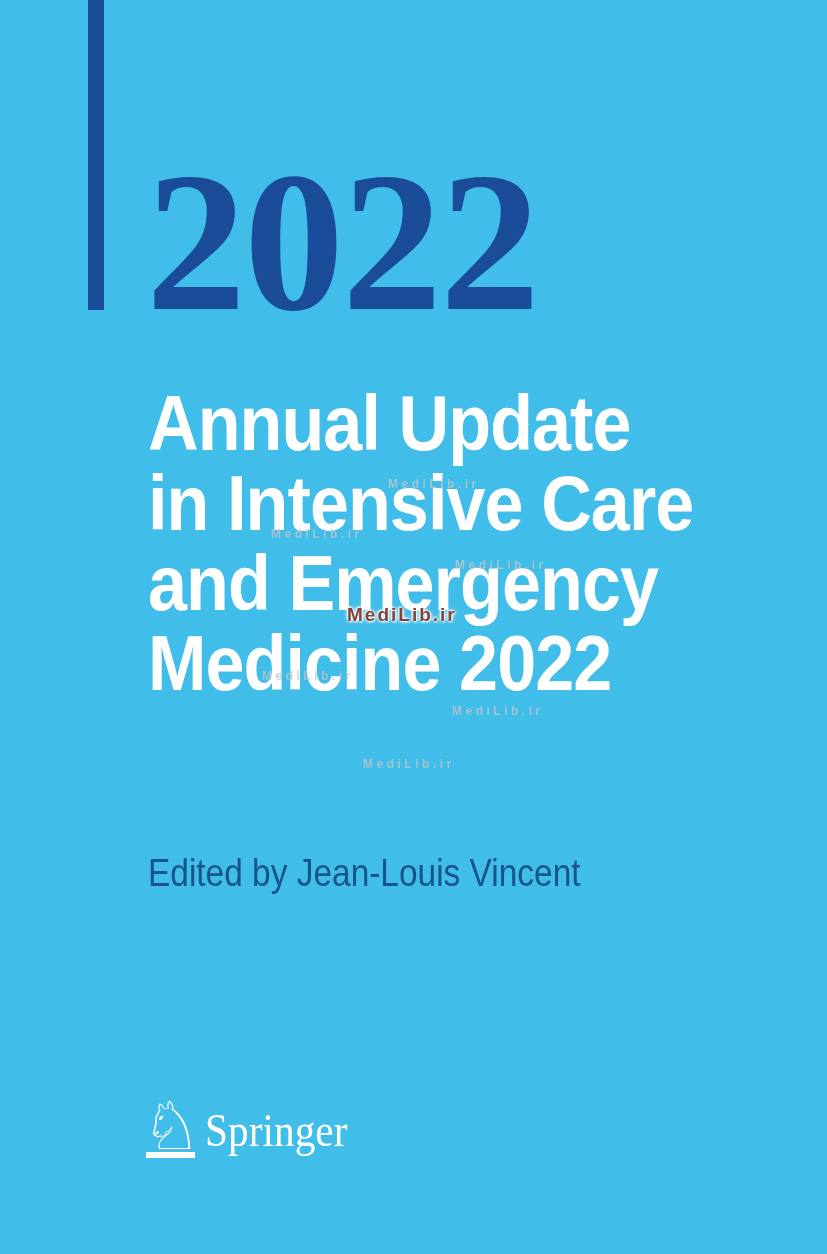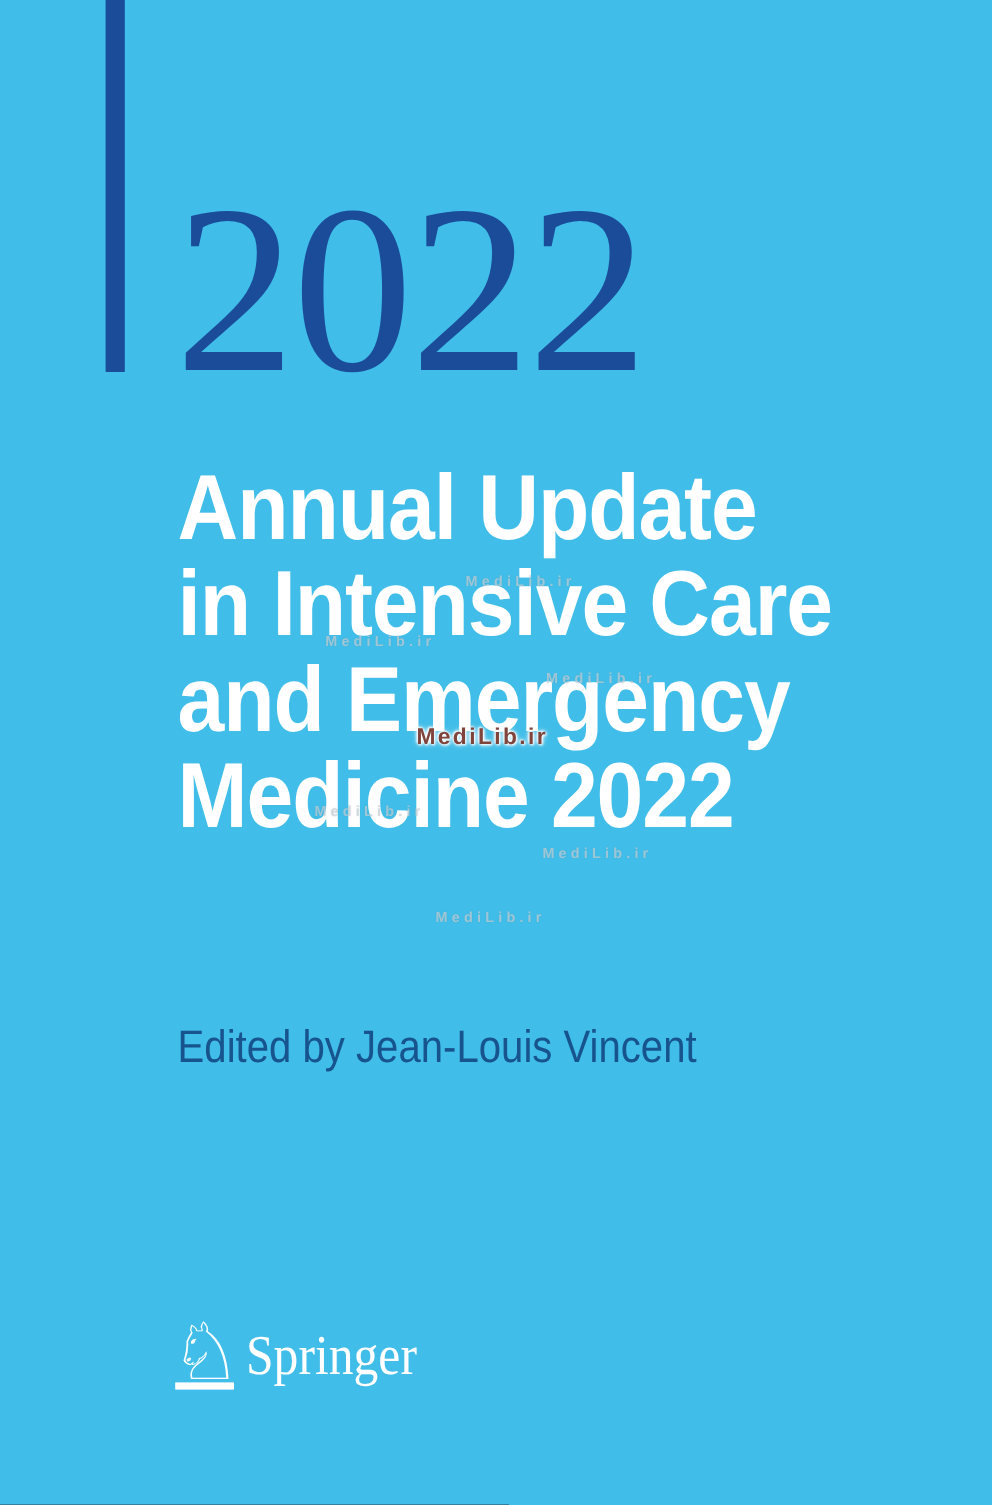--- a/index.html
+++ b/index.html
@@ -21,21 +21,21 @@
     top: 0;
     width: 16px;
     height: 310px;
     background: var(--accent, #1A4C99);
   }
   .year {
     position: absolute;
     left: 146px;
     top: 142px;
     font-family: "Liberation Serif", serif;
-    font-weight: normal;
+    font-weight: bold;
     font-size: 200px;
     line-height: 1;
     letter-spacing: -2px;
     color: var(--accent, #1A4C99);
     white-space: nowrap;
   }
   .title-block {
     position: absolute;
     left: 148px;
     top: 383px;

